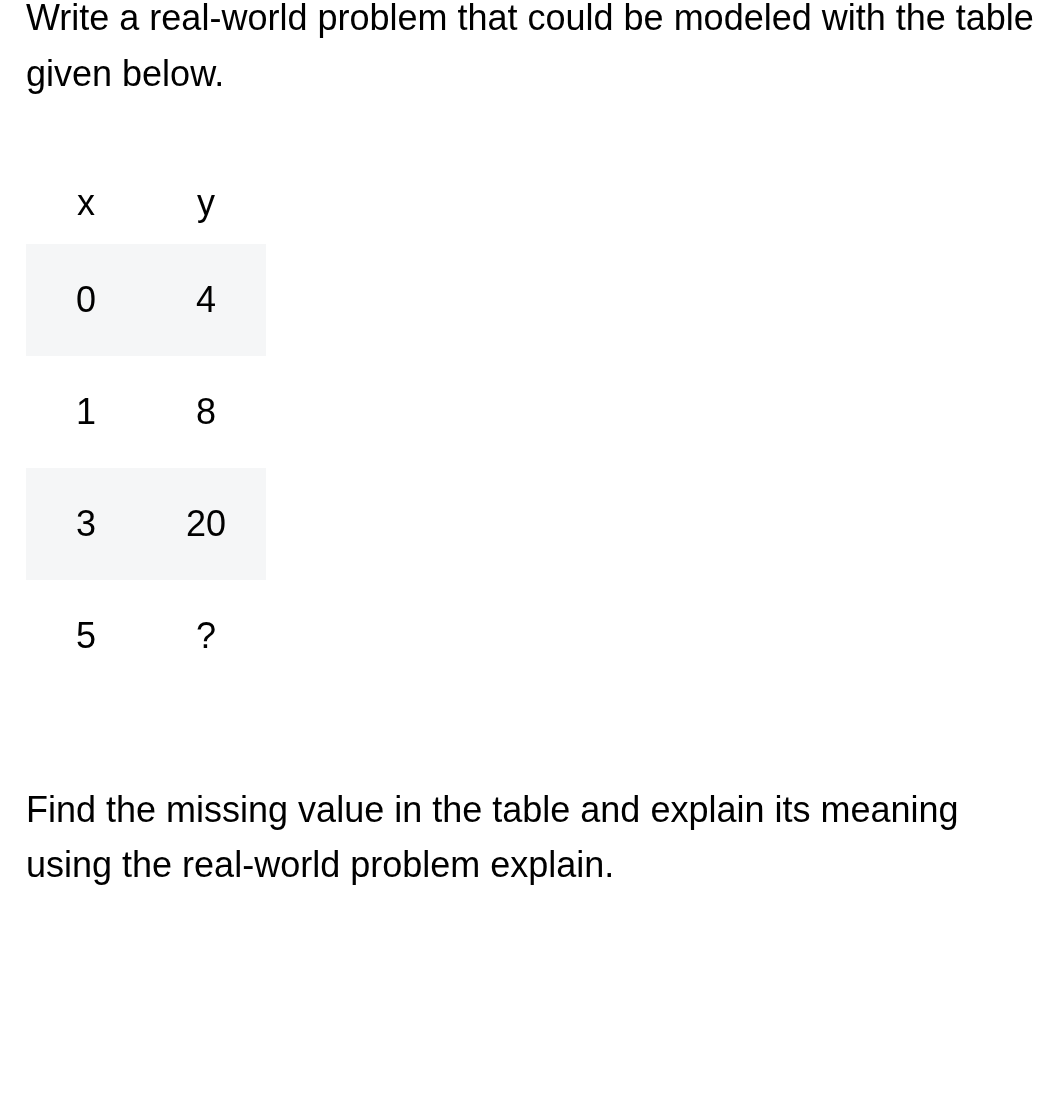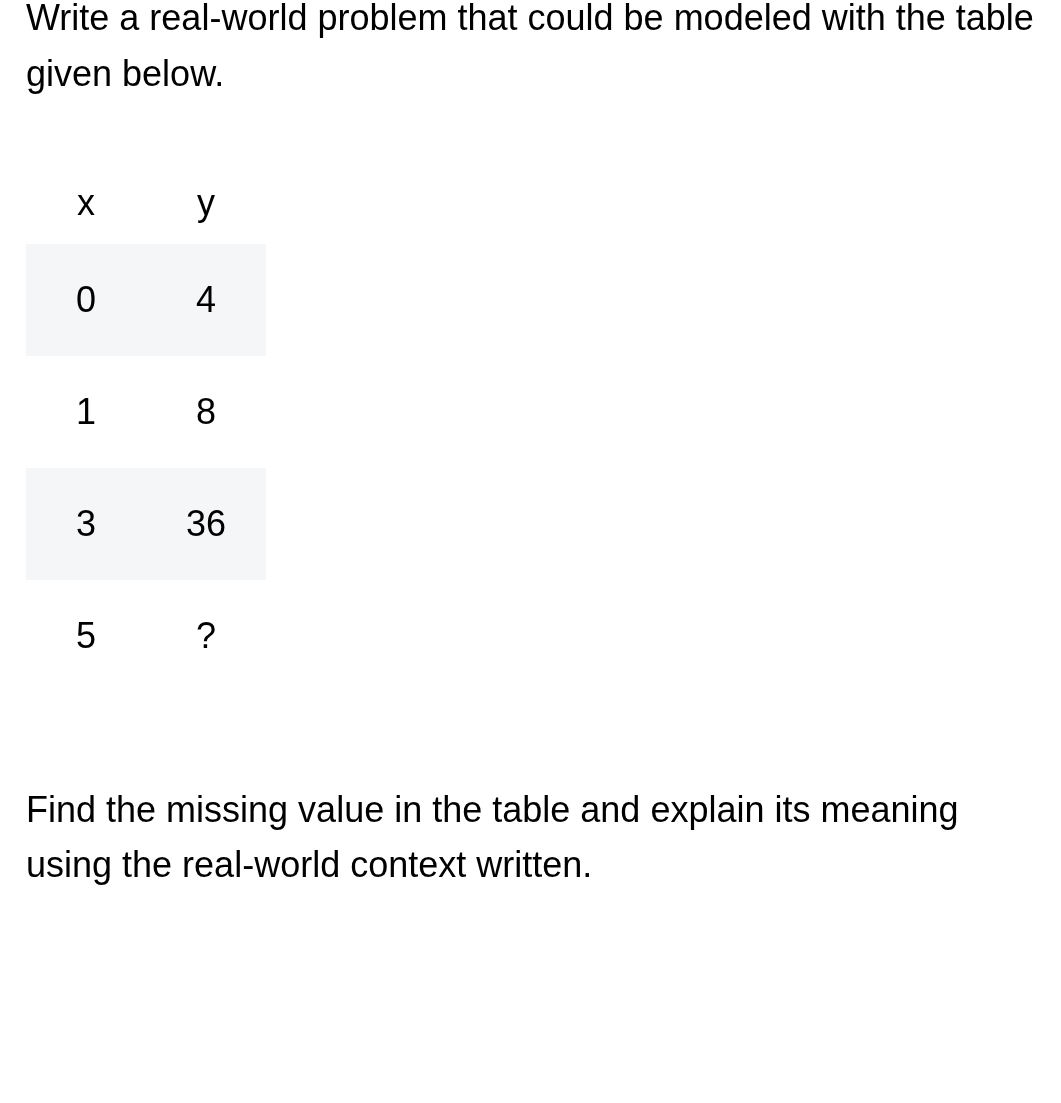--- a/index.html
+++ b/index.html
@@ -66,25 +66,25 @@
       <tr class="row-shade">
         <td>0</td>
         <td>4</td>
       </tr>
       <tr>
         <td>1</td>
         <td>8</td>
       </tr>
       <tr class="row-shade">
         <td>3</td>
-        <td>36</td>
+        <td>20</td>
       </tr>
       <tr>
         <td>5</td>
         <td>?</td>
       </tr>
     </tbody>
   </table>
 
-  <p class="para para-find">Find the missing value in the table and explain its meaning using the real-world context written.</p>
+  <p class="para para-find">Find the missing value in the table and explain its meaning using the real-world problem explain.</p>
 
 
 </div>
 
 </body></html>

